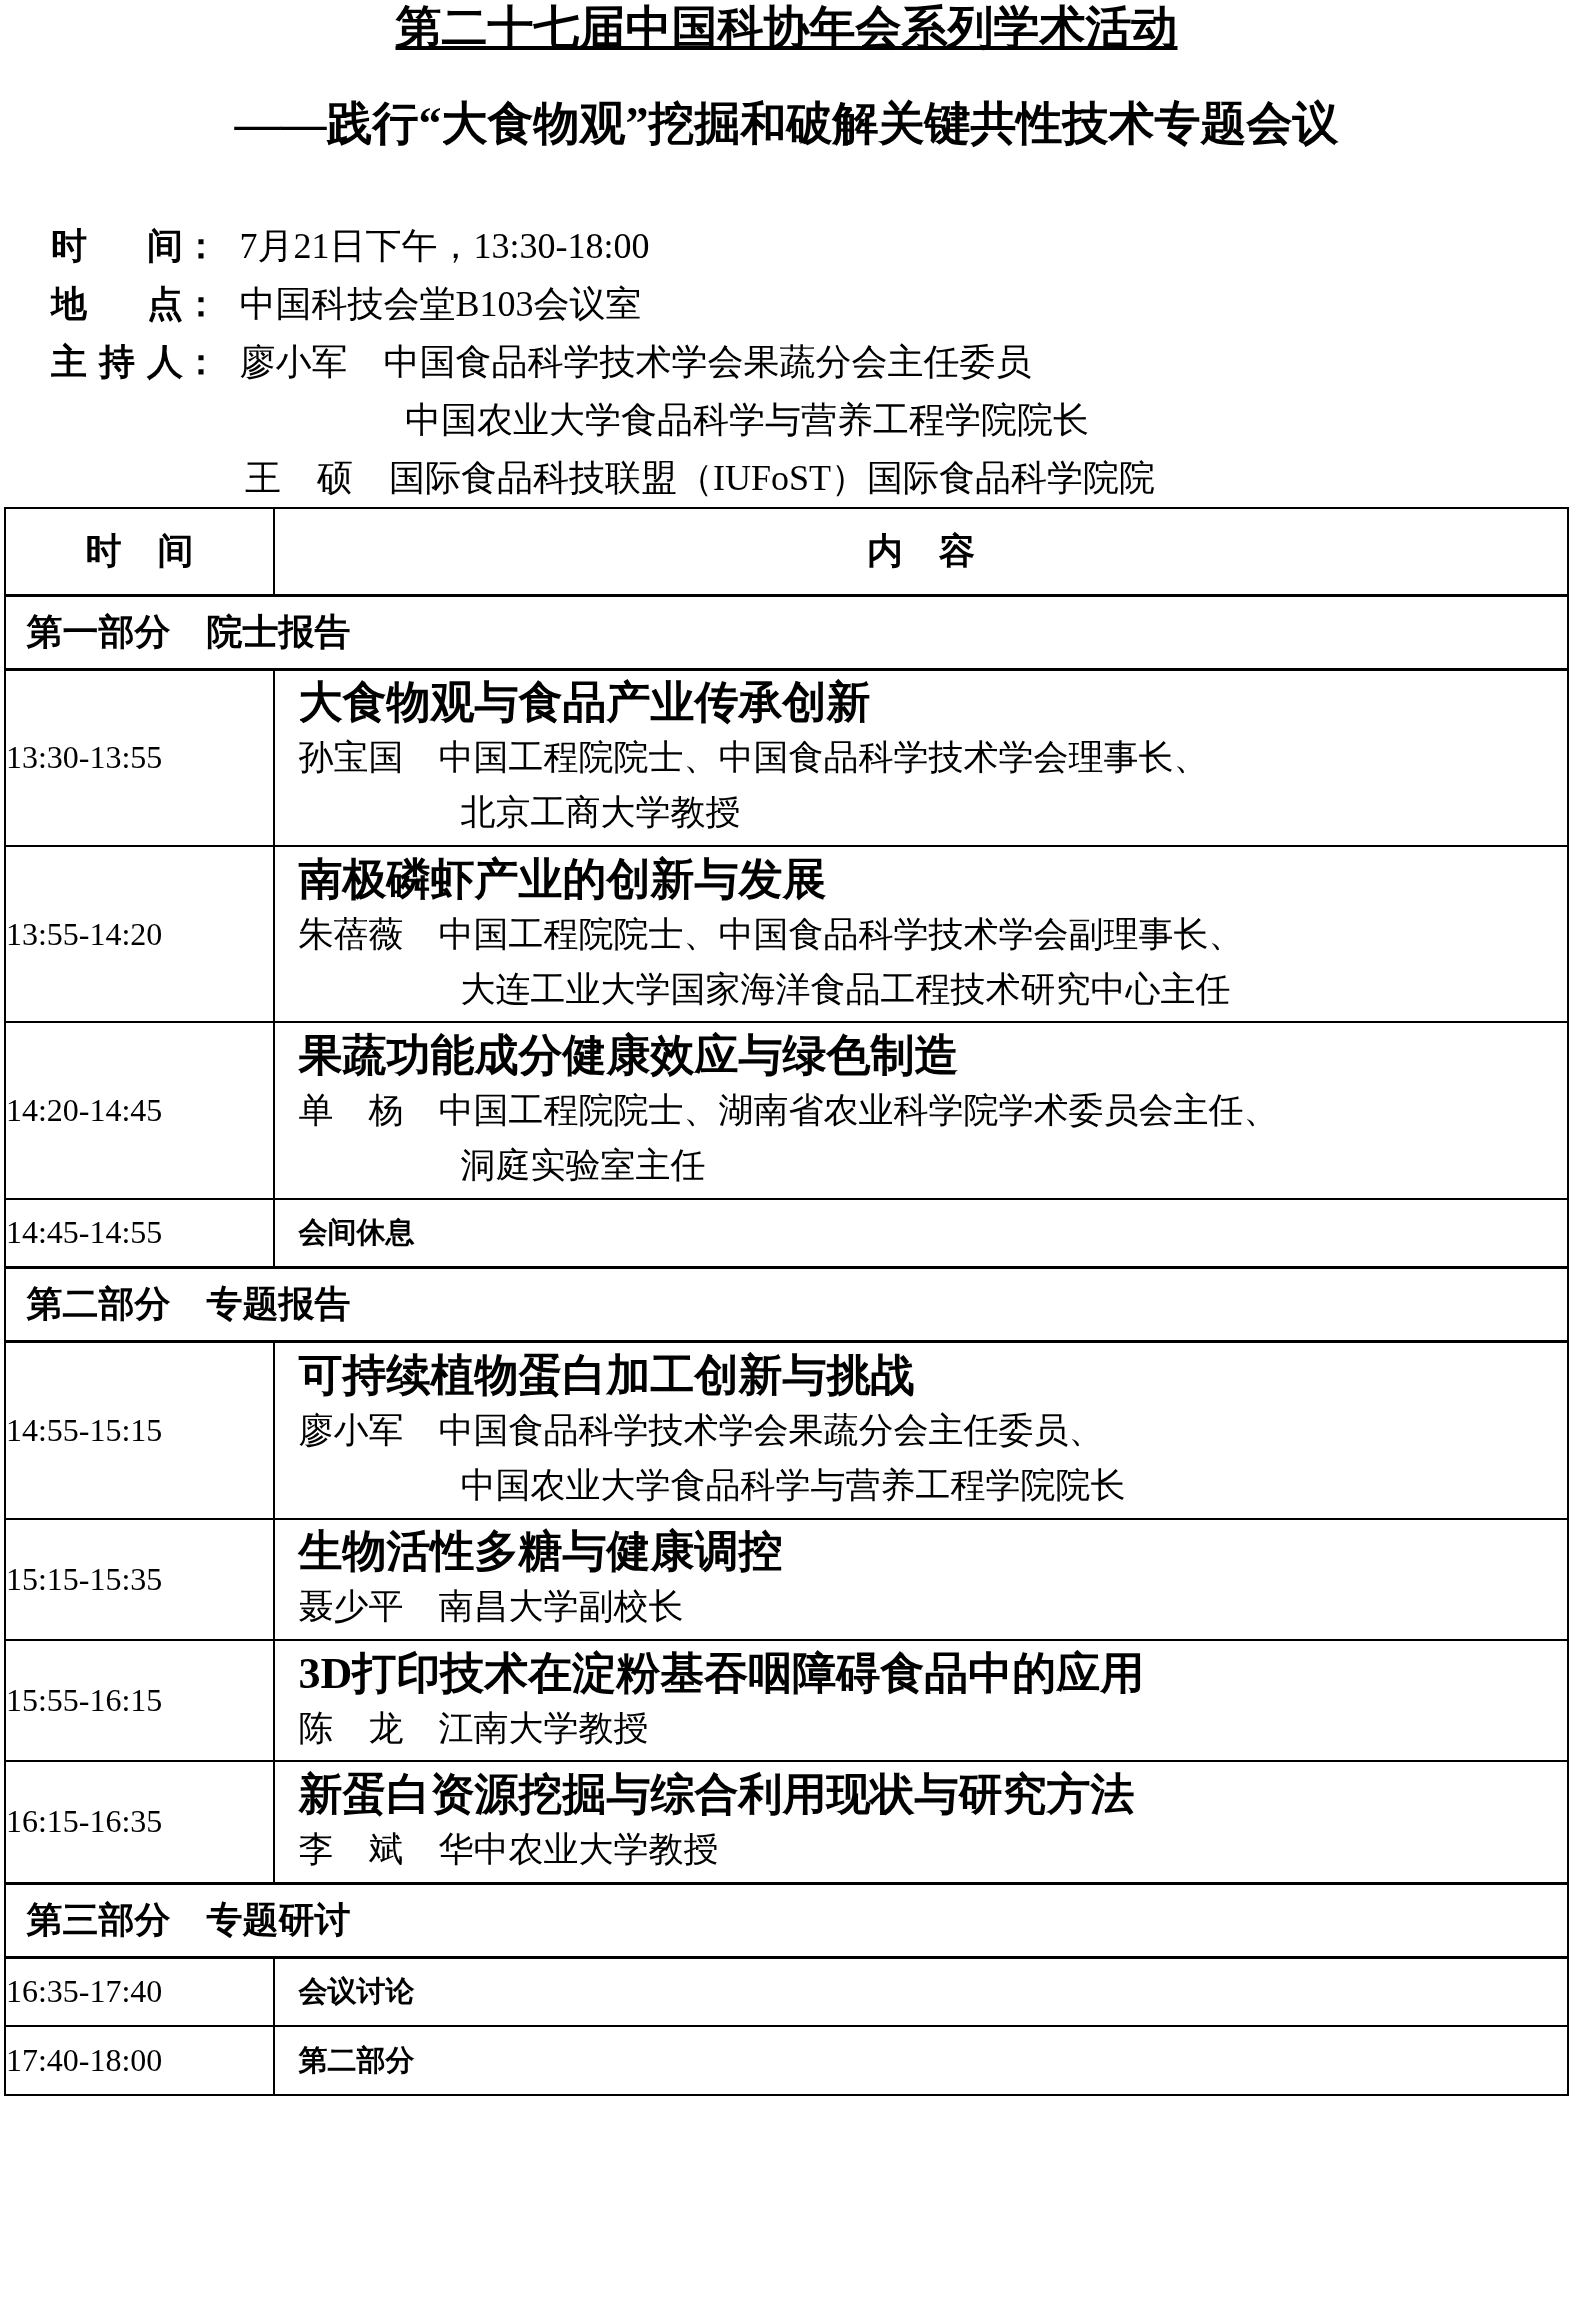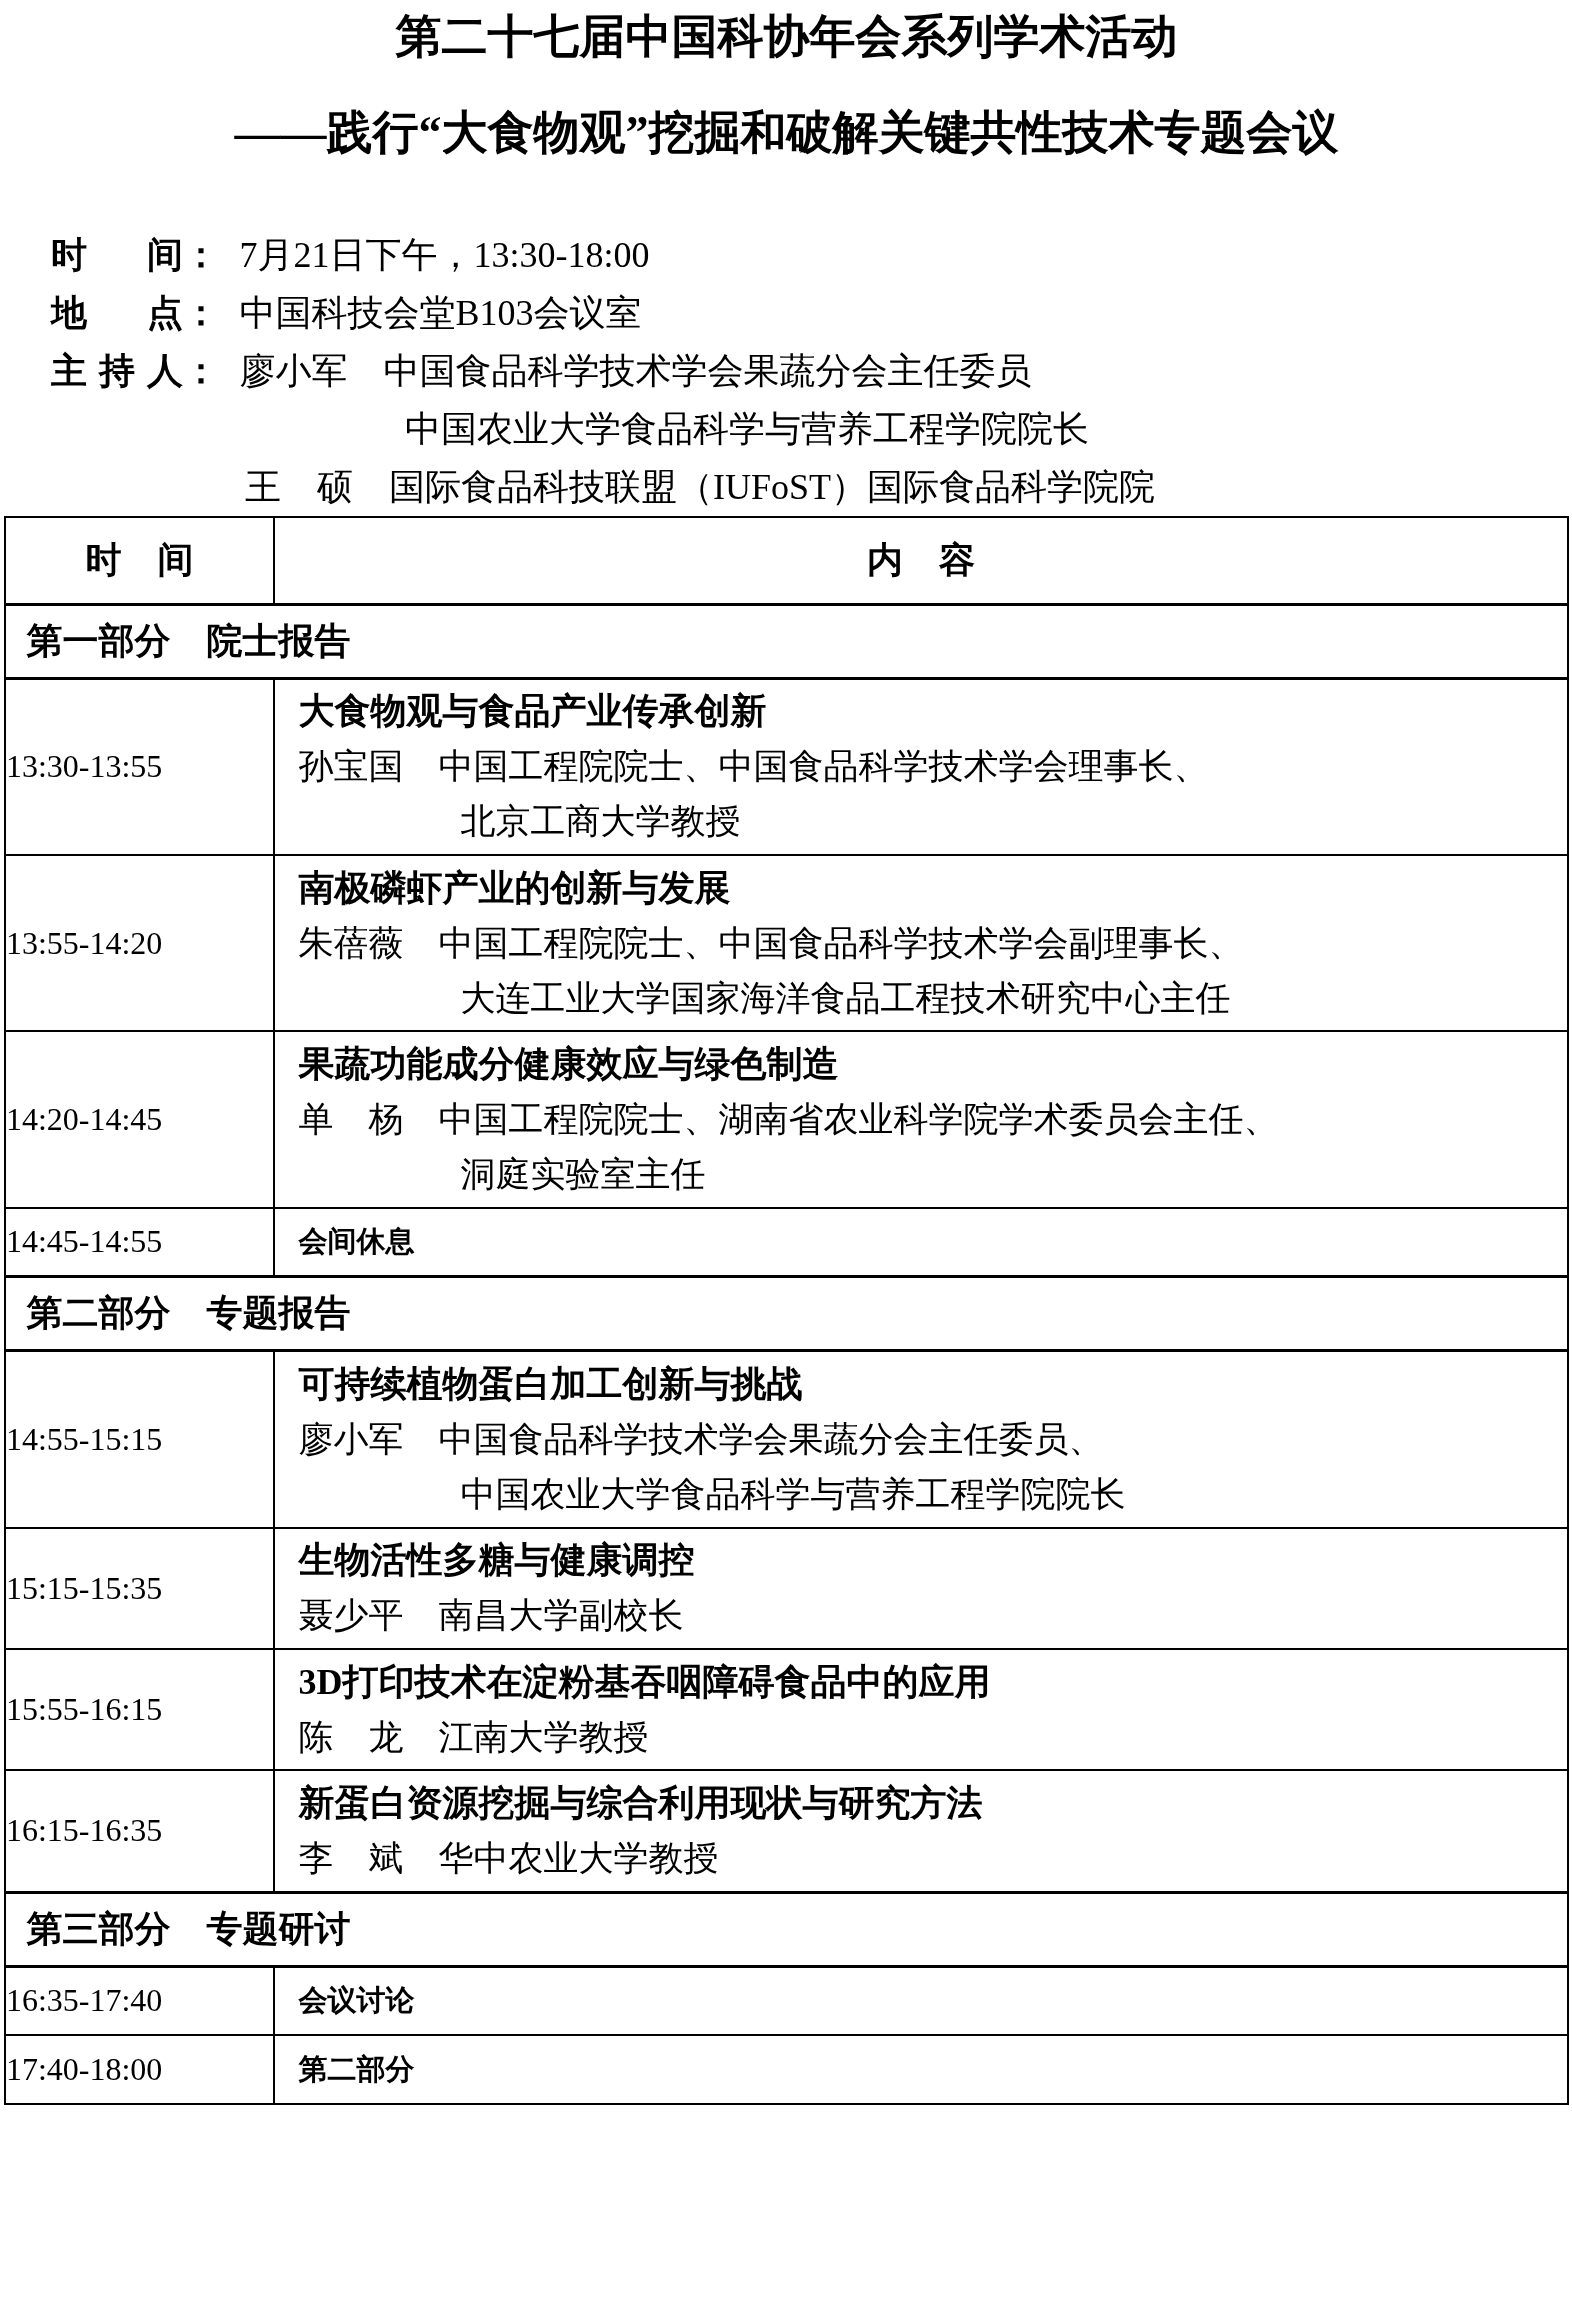--- a/index.html
+++ b/index.html
@@ -2,21 +2,21 @@
 <html style="font-size:12.6px"><head>
 <meta charset="utf-8">
 <style>
   * { margin:0; padding:0; box-sizing:border-box; }
   html,body { background:#fff; }
   body {
     width:1573px; height:2319px; overflow:hidden;
     color:#000; font-family:"Liberation Serif", serif;
   }
   .title { text-align:center; font-weight:bold; font-size:46px; line-height:50px; white-space:nowrap; }
-  .title1 { padding-top:12px; }
+  .title1 { padding-top:3px;text-decoration:underline; }
   .title2 { margin-top:46px; }
 
   .info { margin-top:68px; padding-left:51px; font-size:36px; }
   .info-line { line-height:58px; white-space:nowrap; }
   .lbl {
     display:inline-block; width:132px; font-weight:bold;
     text-align:justify; text-align-last:justify;
   }
   .colon { font-weight:bold; margin-right:20.5px; }
   .host-line-1 { padding-left:354px; }
@@ -29,21 +29,21 @@
   col.c-time { width:269px; }
   td, th { border:2.4px solid #000; vertical-align:middle; }
   th { font-size:36px; font-weight:bold; height:87px; text-align:center; }
   tr.sec td {
     border-top-width:3.2px; border-bottom-width:3.2px;
     font-weight:bold; font-size:36px;
     padding:11px 0 11px 20.5px; text-align:left;
   }
   td.time { font-size:32px; padding-left:0; white-space:nowrap; }
   td.content { padding:4.7px 7.9px 4.7px 23.6px; font-size:35px; line-height:55px; }
-  td.content .ttl { font-weight:bold; font-size:36px; }
+  td.content .ttl { font-weight:bold; font-size:44px; }
   td.content .cont-line { padding-left:162px;font-family:Liberation Serif, serif; }
   tr.simple td.content { font-weight:bold; font-size:29px; height:69px; }
 </style>
 </head>
 <body>
 
 <div class="title title1">第二十七届中国科协年会系列学术活动</div>
 <div class="title title2">——践行“大食物观”挖掘和破解关键共性技术专题会议</div>
 
 <div class="info">

